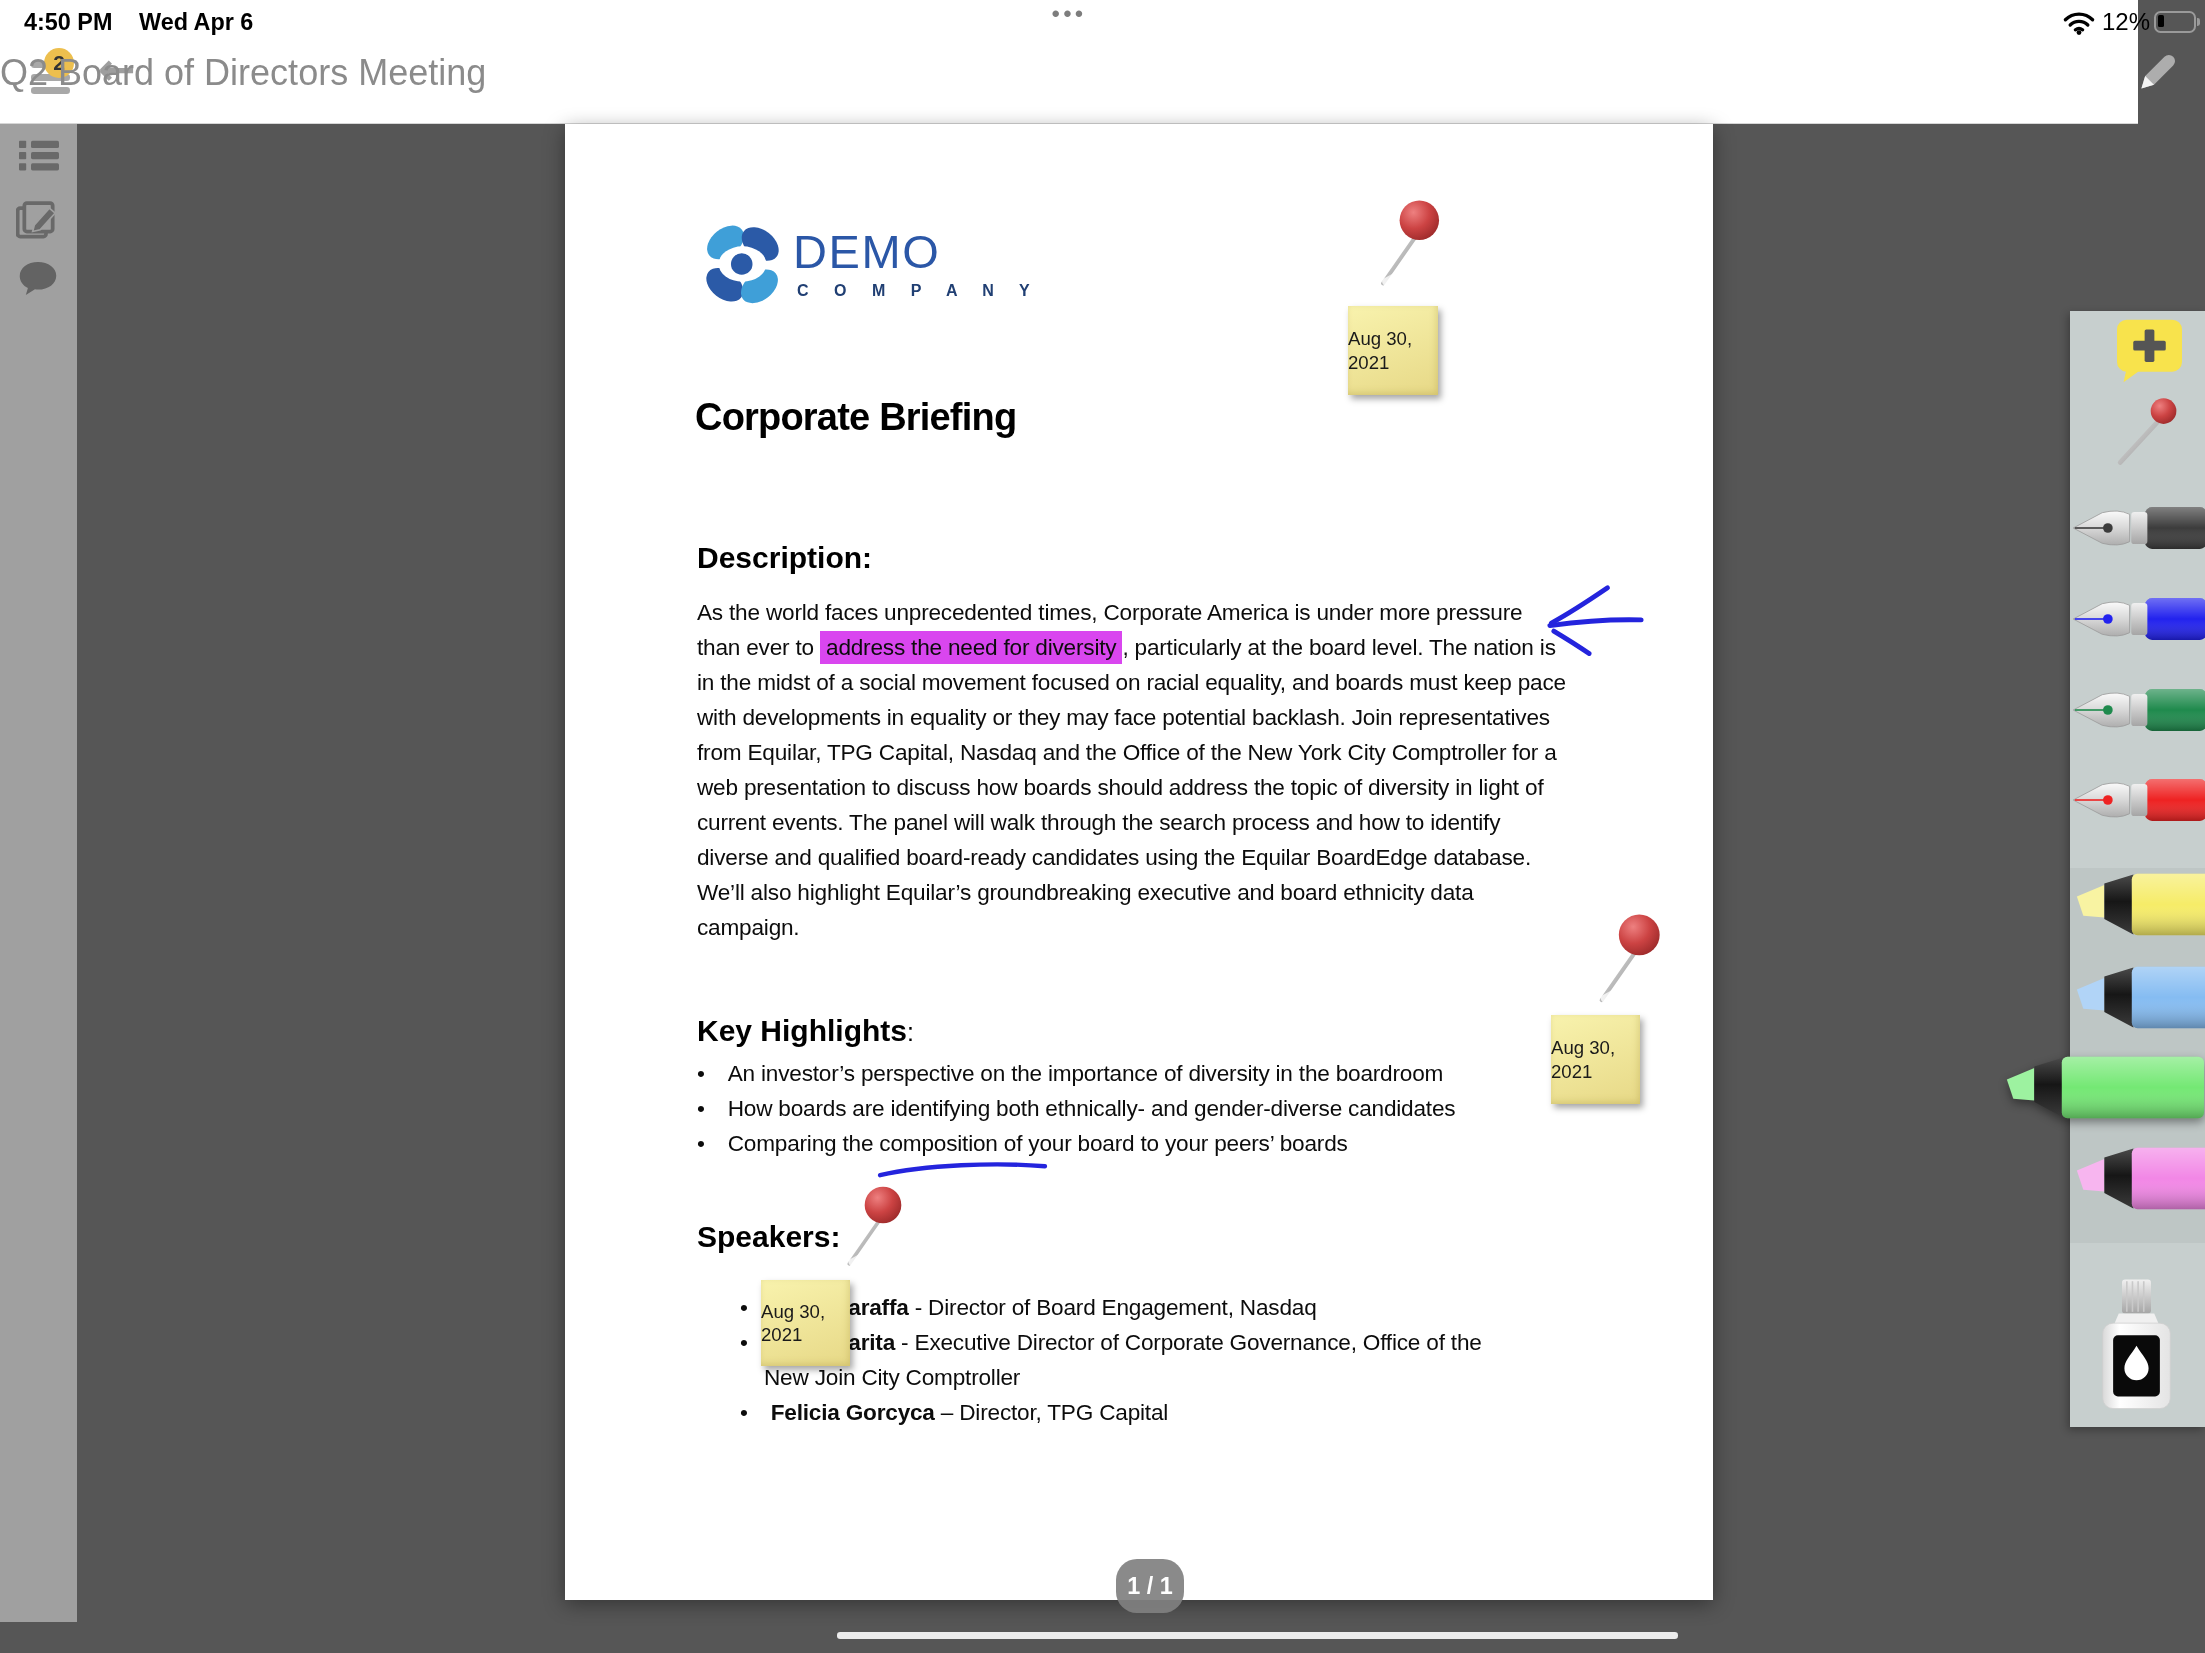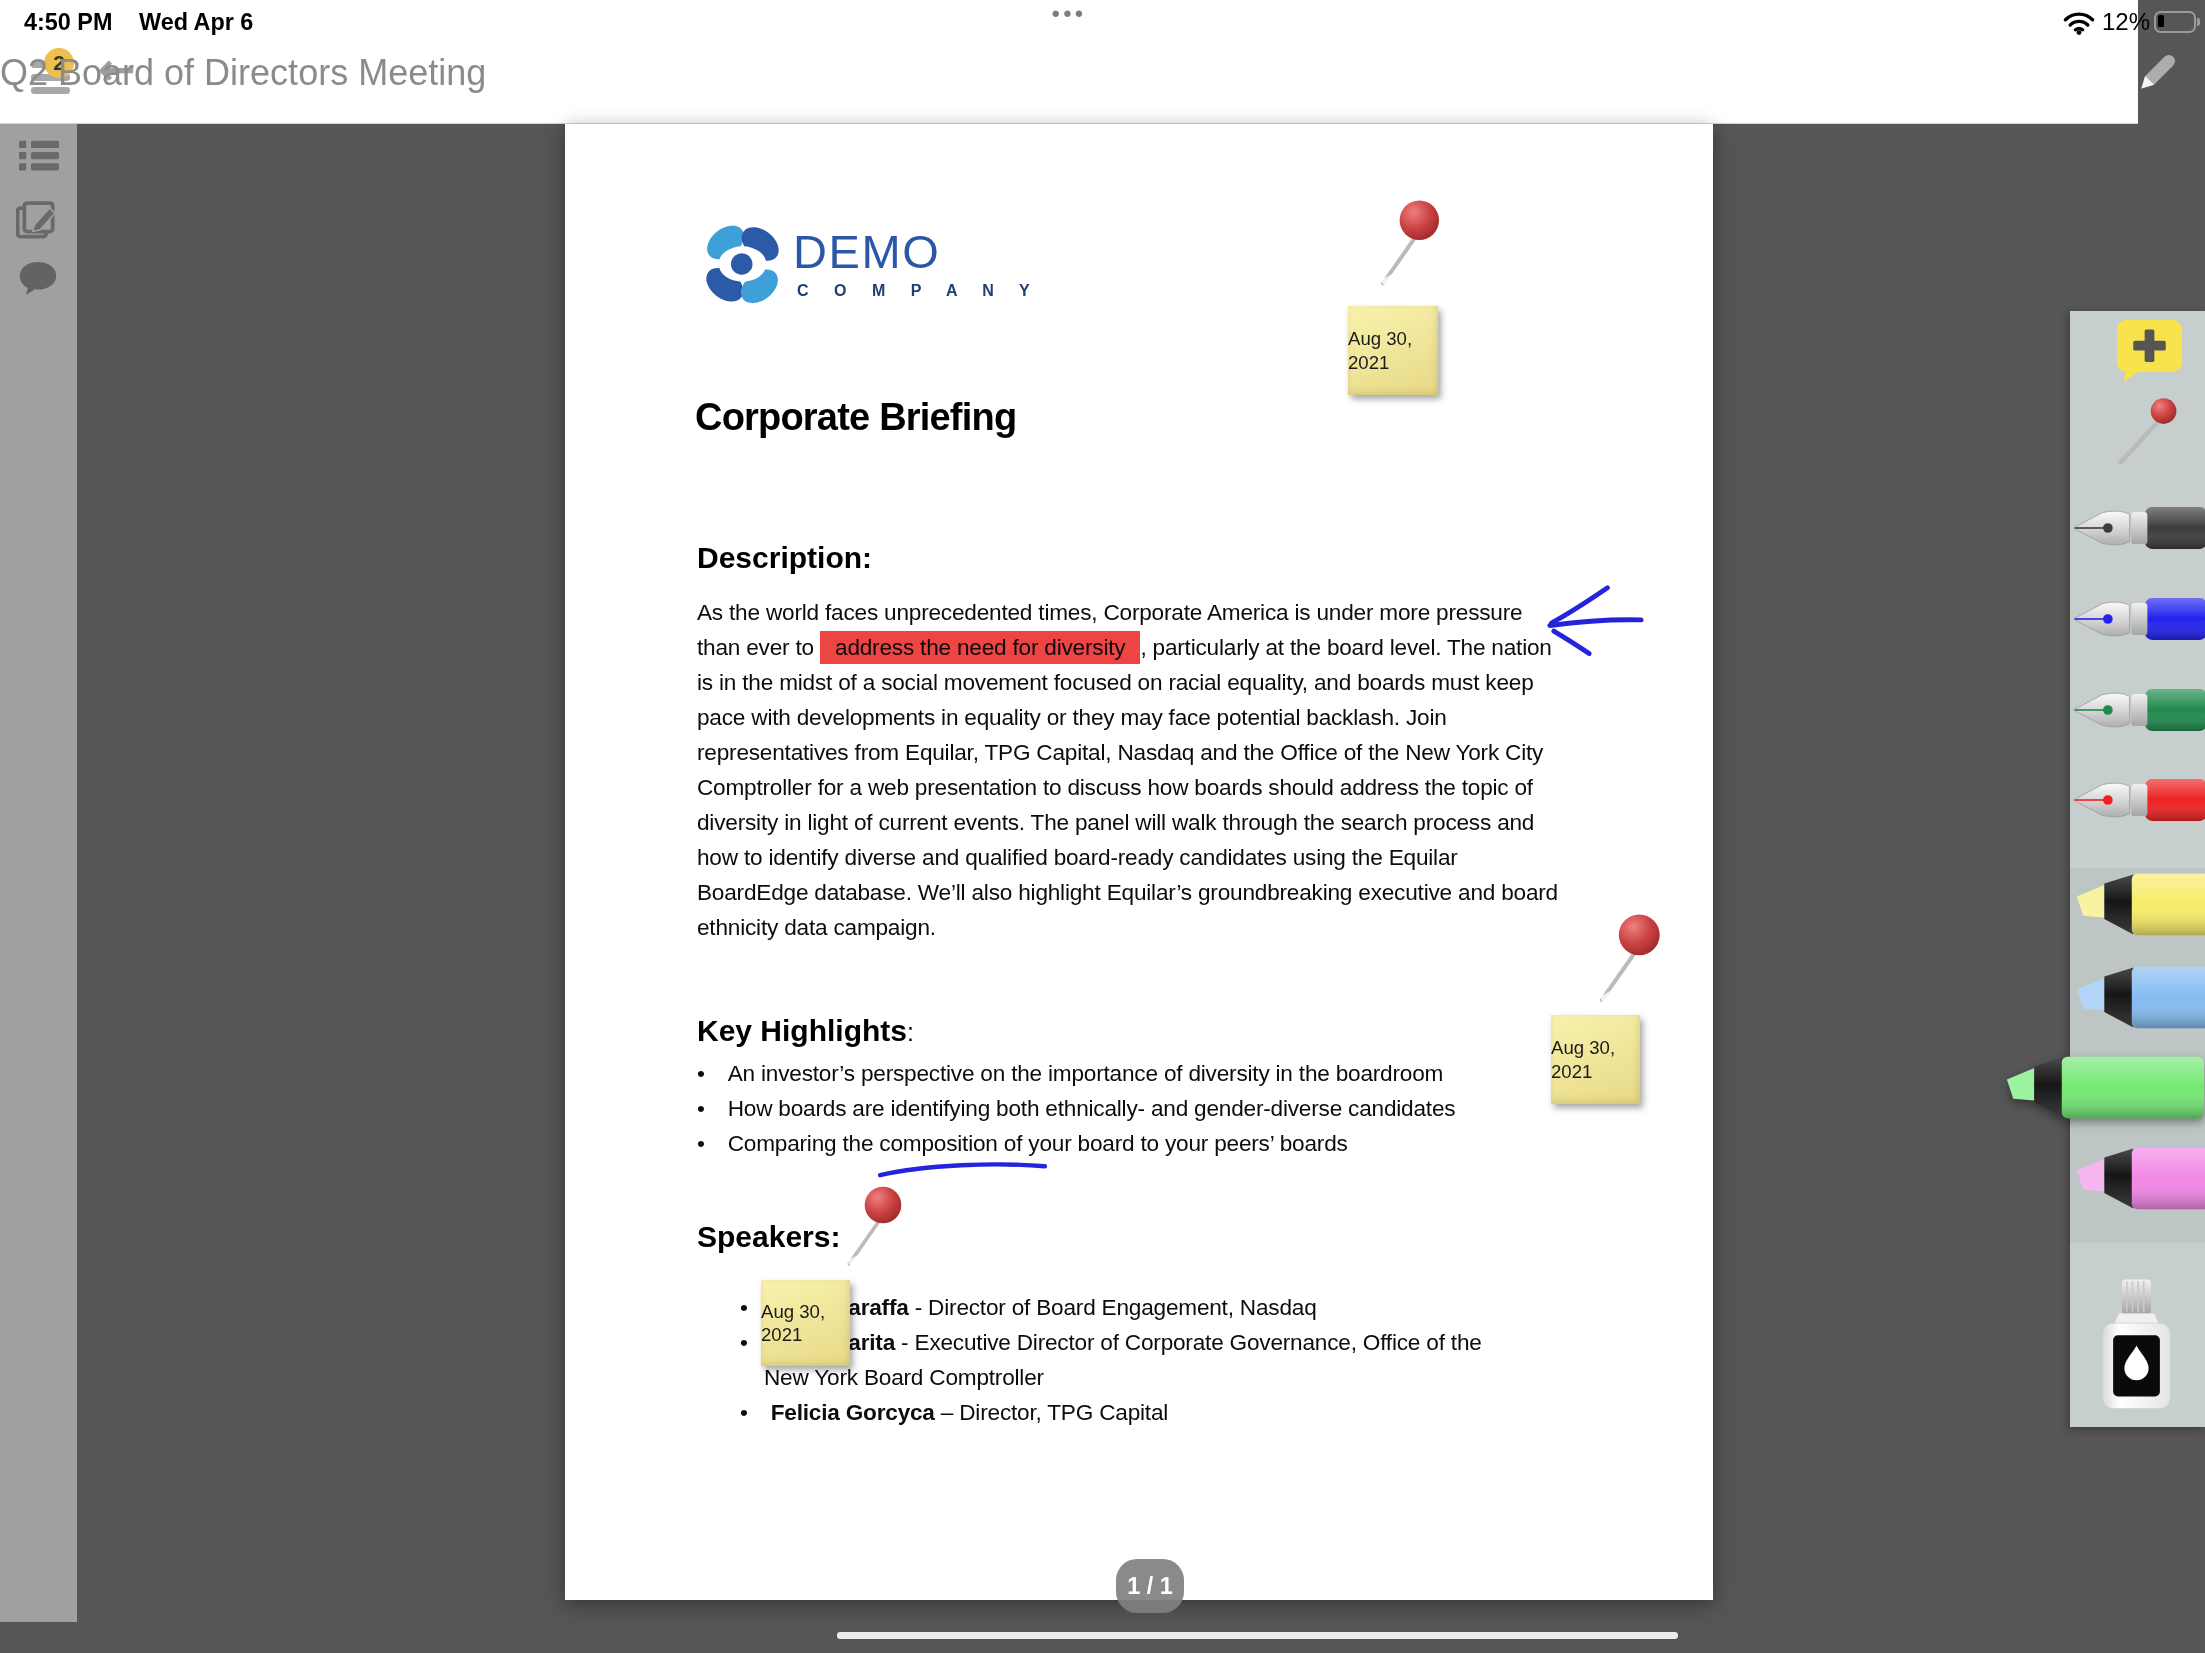--- a/index.html
+++ b/index.html
@@ -30,21 +30,21 @@
   #sidebar{position:absolute;left:0;top:124px;width:77px;height:1498px;background:#a0a0a0}
 
   
   #page{position:absolute;left:565px;top:124px;width:1148px;height:1476px;background:#ffffff;
         box-shadow:0 4.8px 19.4px rgba(0,0,0,.4)}
   .h1{font-size:38px;font-weight:700;letter-spacing:-0.8px;color:#000}
   .h2{font-size:25px;font-weight:700;color:#000}
   .h3{font-size:30px;font-weight:700;color:#000}
   .h3 .colon{font-weight:400;font-size:25px}
   .body-text{font-size:22.6px;line-height:35px;letter-spacing:-0.2px;color:#0c0c0c}
-  .hl-green{background:#ef4444;padding:4px 15px}
+  .hl-green{background:#d946ef;padding:4px 6px}
   .krow{display:flex;gap:11.3px;white-space:nowrap}
   .bullet{width:19.4px}
   .bold{font-weight:700}
   .logo-name{font-size:47px;color:#2b57a7;letter-spacing:1.6px}
   .logo-sub{font-size:16px;font-weight:600;color:#203f73;letter-spacing:10.5px}
 
   
   .sticky{width:90px;height:89px;
           background:linear-gradient(160deg,rgba(248,242,170,.96),rgba(230,215,130,.96));
           box-shadow:inset -1.6px -2.4px 6.5px rgba(150,130,40,.25),3.2px 4px 6.5px rgba(0,0,0,.35);
@@ -213,21 +213,21 @@
     <div class="abs h3" style="left:132px;top:1096px">Speakers:</div>
 
     <div class="abs body-text krow" style="left:175px;top:1166px">
       <span class="bullet" style="width:97px">•</span>
         <span><span class="bold">araffa</span><span> - Director of Board Engagement, Nasdaq</span></span>
     </div>
     <div class="abs body-text krow" style="left:175px;top:1201px">
       <span class="bullet" style="width:97px">•</span>
         <span><span class="bold">arita</span><span> - Executive Director of Corporate Governance, Office of the</span></span>
     </div>
-    <div class="abs body-text" style="left:199px;top:1236px;white-space:nowrap">New York Board Comptroller</div>
+    <div class="abs body-text" style="left:199px;top:1236px;white-space:nowrap">New Join City Comptroller</div>
     <div class="abs body-text krow" style="left:175px;top:1271px">
       <span class="bullet">•</span>
         <span><span class="bold">Felicia Gorcyca</span><span> – Director, TPG Capital</span></span>
     </div>
 
     <div class="abs sticky" style="left:783px;top:182px">
       <span>Aug 30,</span>
       <span>2021</span>
     </div>
     <div class="abs sticky" style="left:986px;top:891px;width:89px">

